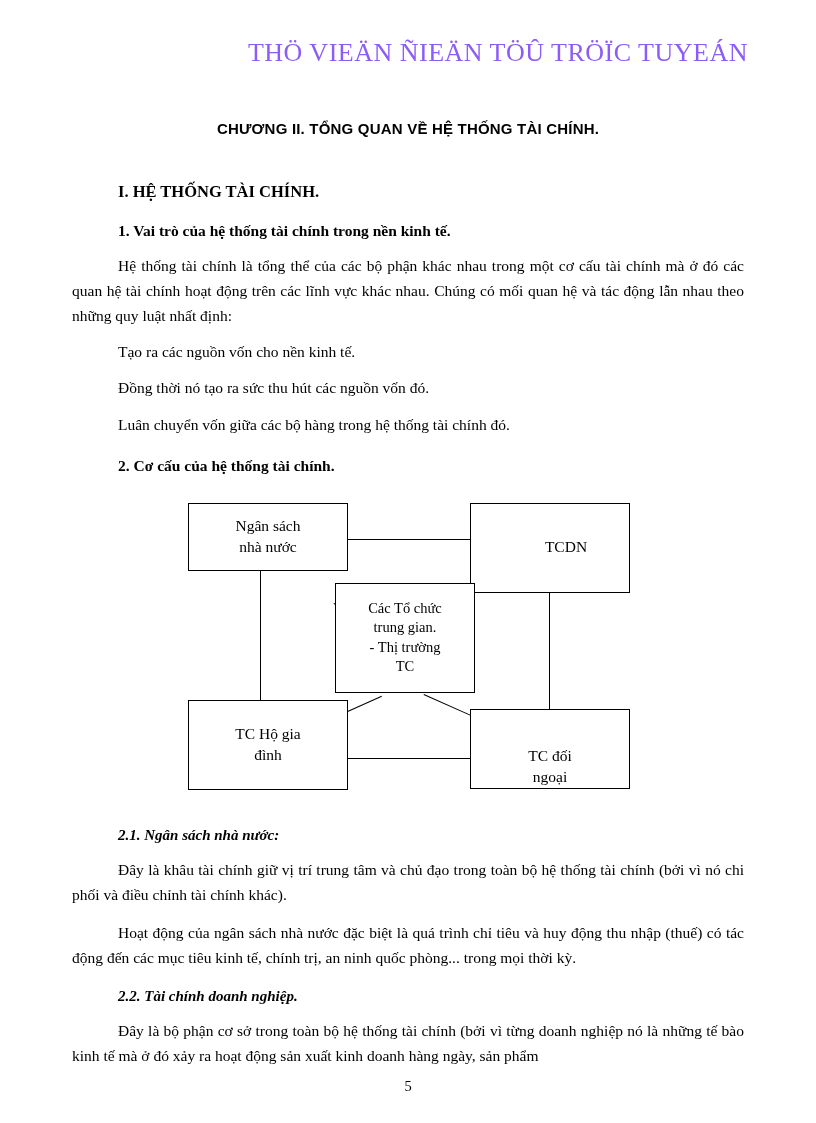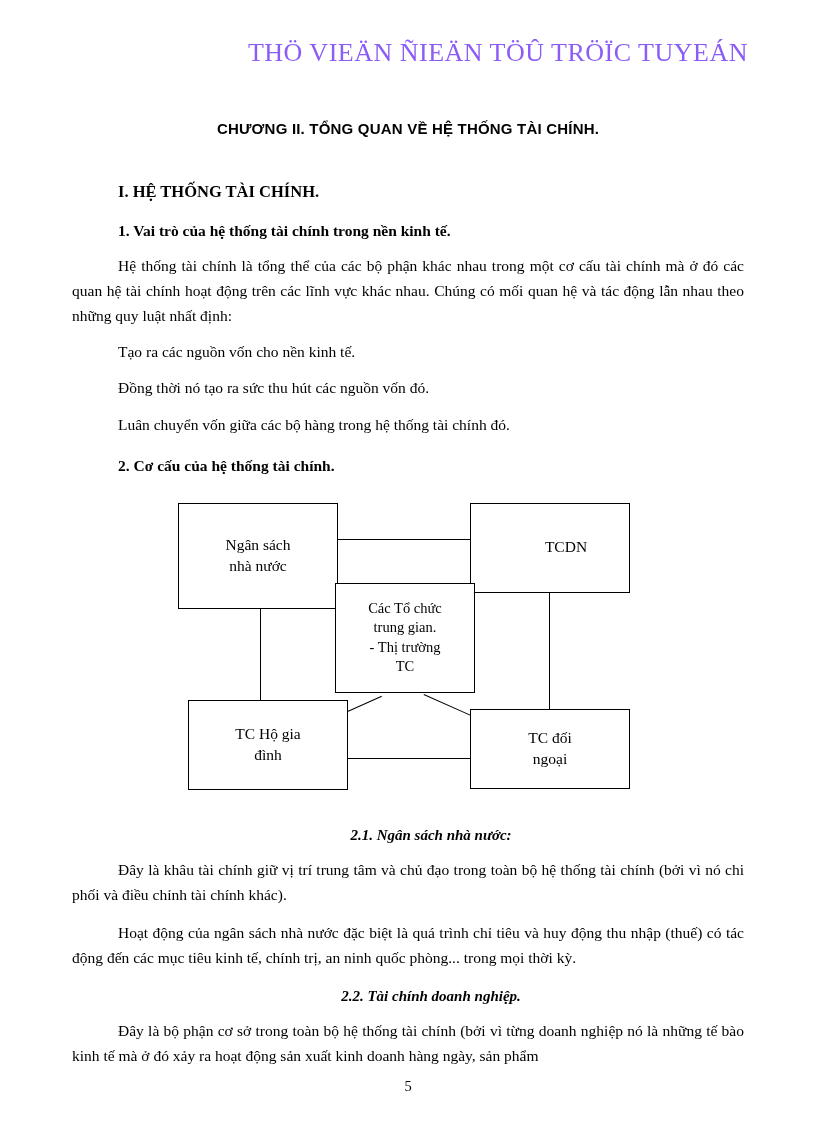--- a/index.html
+++ b/index.html
@@ -55,21 +55,20 @@
     font-size: 15.5px;
     margin-top: 20px;
     margin-left: 46px;
   }
   .subsub-title {
     font-weight: bold;
     font-style: italic;
     font-size: 15px;
     margin-top: 18px;
     margin-left: 46px;
-    text-align: center;
   }
 
   
   p.body {
     font-size: 15.5px;
     line-height: 1.62;
     margin: 0;
     margin-top: 13px;
     text-align: justify;
     text-indent: 46px;
@@ -152,33 +151,33 @@
       <div class="dline v" style="left:188px; top:40px; height:220px;"></div>
       <div class="dline h" style="left:188px; top:40px; width:290px;"></div>
       <div class="dline v" style="left:477px; top:40px; height:220px;"></div>
       <div class="dline h" style="left:188px; top:259px; width:290px;"></div>
 
       <div class="ddiag" style="left:262px; top:104px; width:52px; transform: rotate(24deg);"></div>
       <div class="ddiag" style="left:352px; top:129px; width:52px; transform: rotate(-24deg);"></div>
       <div class="ddiag" style="left:262px; top:218px; width:52px; transform: rotate(-24deg);"></div>
       <div class="ddiag" style="left:352px; top:195px; width:52px; transform: rotate(24deg);"></div>
 
-      <div class="dbox" style="left:106px; top:4px; width:160px; height:106px;">
+      <div class="dbox" style="left:116px; top:4px; width:160px; height:68px;">
         <span id="bx0">Ngân sách<br>nhà nước</span>
       </div>
       <div class="dbox" style="left:398px; top:4px; width:160px; height:90px;padding-left:32px;">
         <span id="bx1">TCDN</span>
       </div>
       <div class="dbox center" style="left:263px; top:84px; width:140px; height:110px;">
         <span id="bx2">Các Tổ chức<br>trung gian.<br>- Thị trường<br>TC</span>
       </div>
       <div class="dbox" style="left:116px; top:201px; width:160px; height:90px;">
         <span id="bx3">TC Hộ gia<br>đình</span>
       </div>
-      <div class="dbox" style="left:398px; top:210px; width:160px; height:80px;">
+      <div class="dbox" style="left:398px; top:210px; width:160px; height:80px;align-items:flex-end;">
         <span id="bx4">TC đối<br>ngoại</span>
       </div>
     </div>
   </div>
 
   <div class="subsub-title">2.1. Ngân sách nhà nước:</div>
   <p class="body">Đây là khâu tài chính giữ vị trí trung tâm và chủ đạo trong toàn bộ hệ thống tài chính (bởi vì nó chi phối và điều chỉnh tài chính khác).</p>
   <p class="body">Hoạt động của ngân sách nhà nước đặc biệt là quá trình chỉ tiêu và huy động thu nhập (thuế) có tác động đến các mục tiêu kinh tế, chính trị, an ninh quốc phòng... trong mọi thời kỳ.</p>
 
   <div class="subsub-title">2.2. Tài chính doanh nghiệp.</div>

